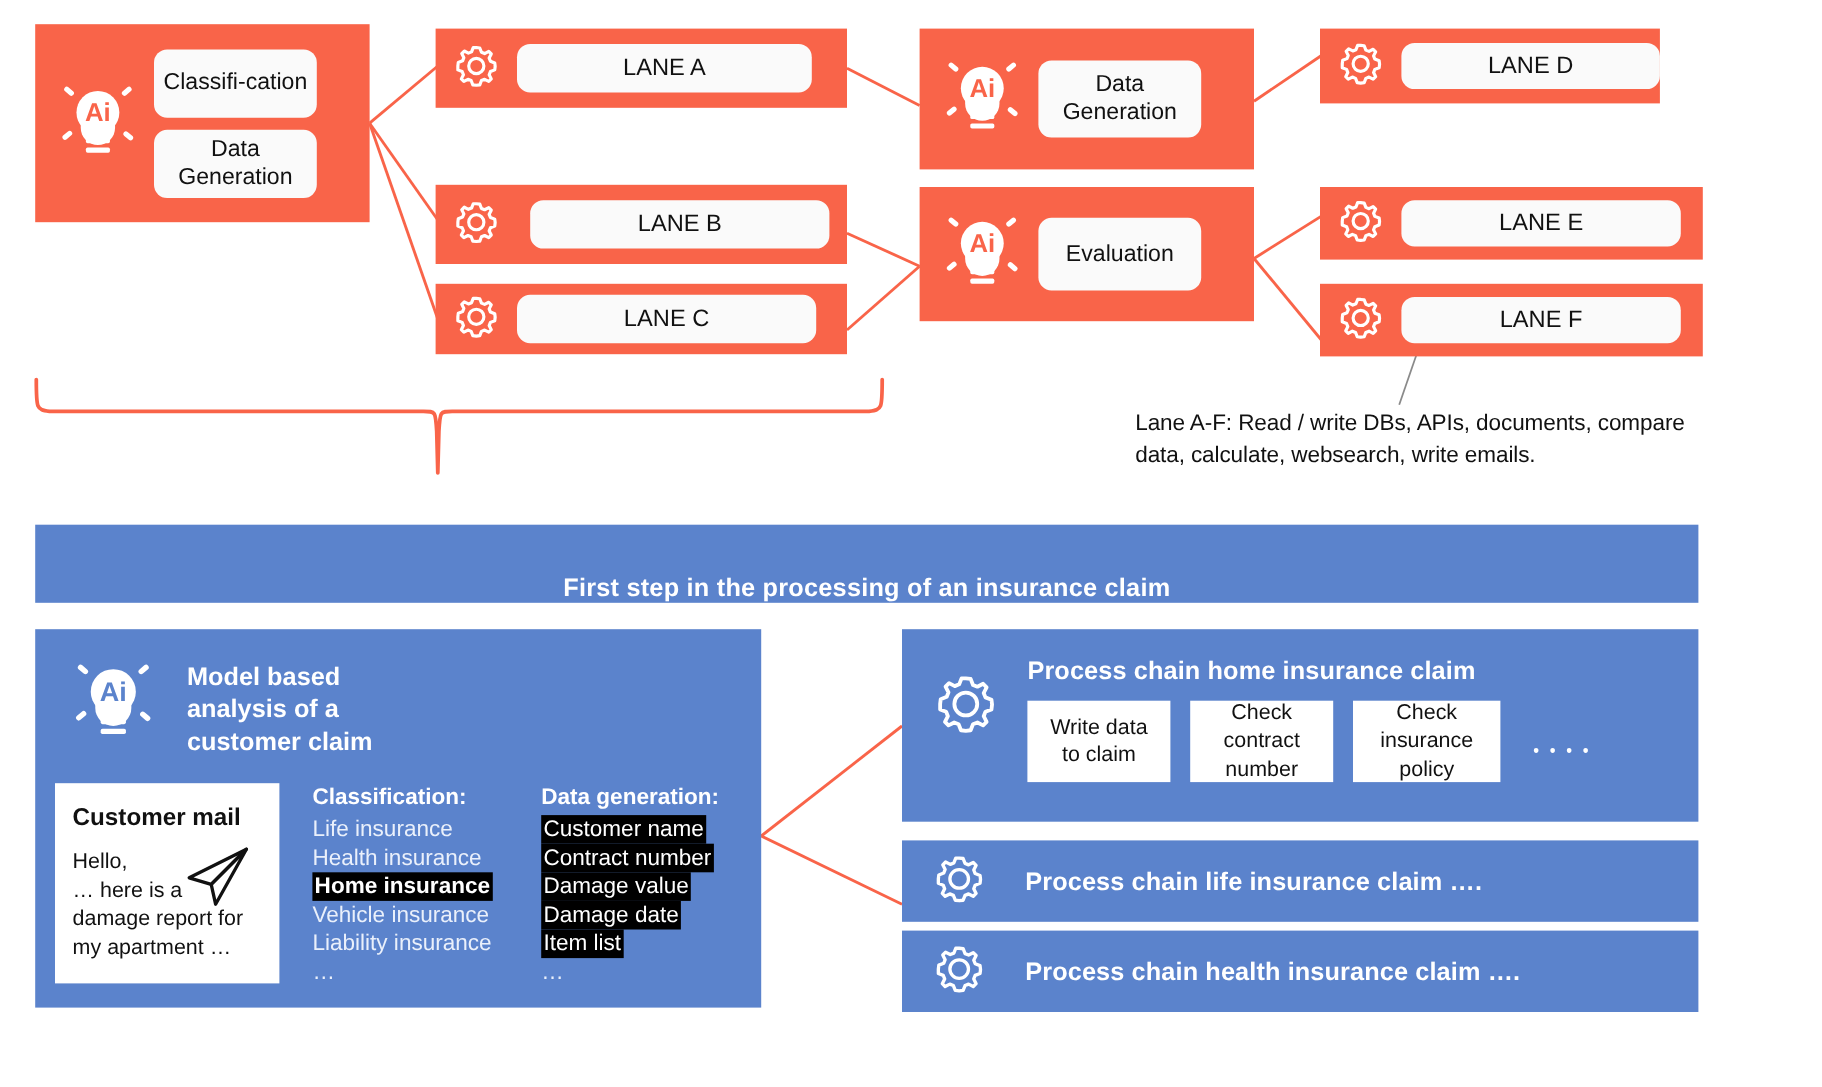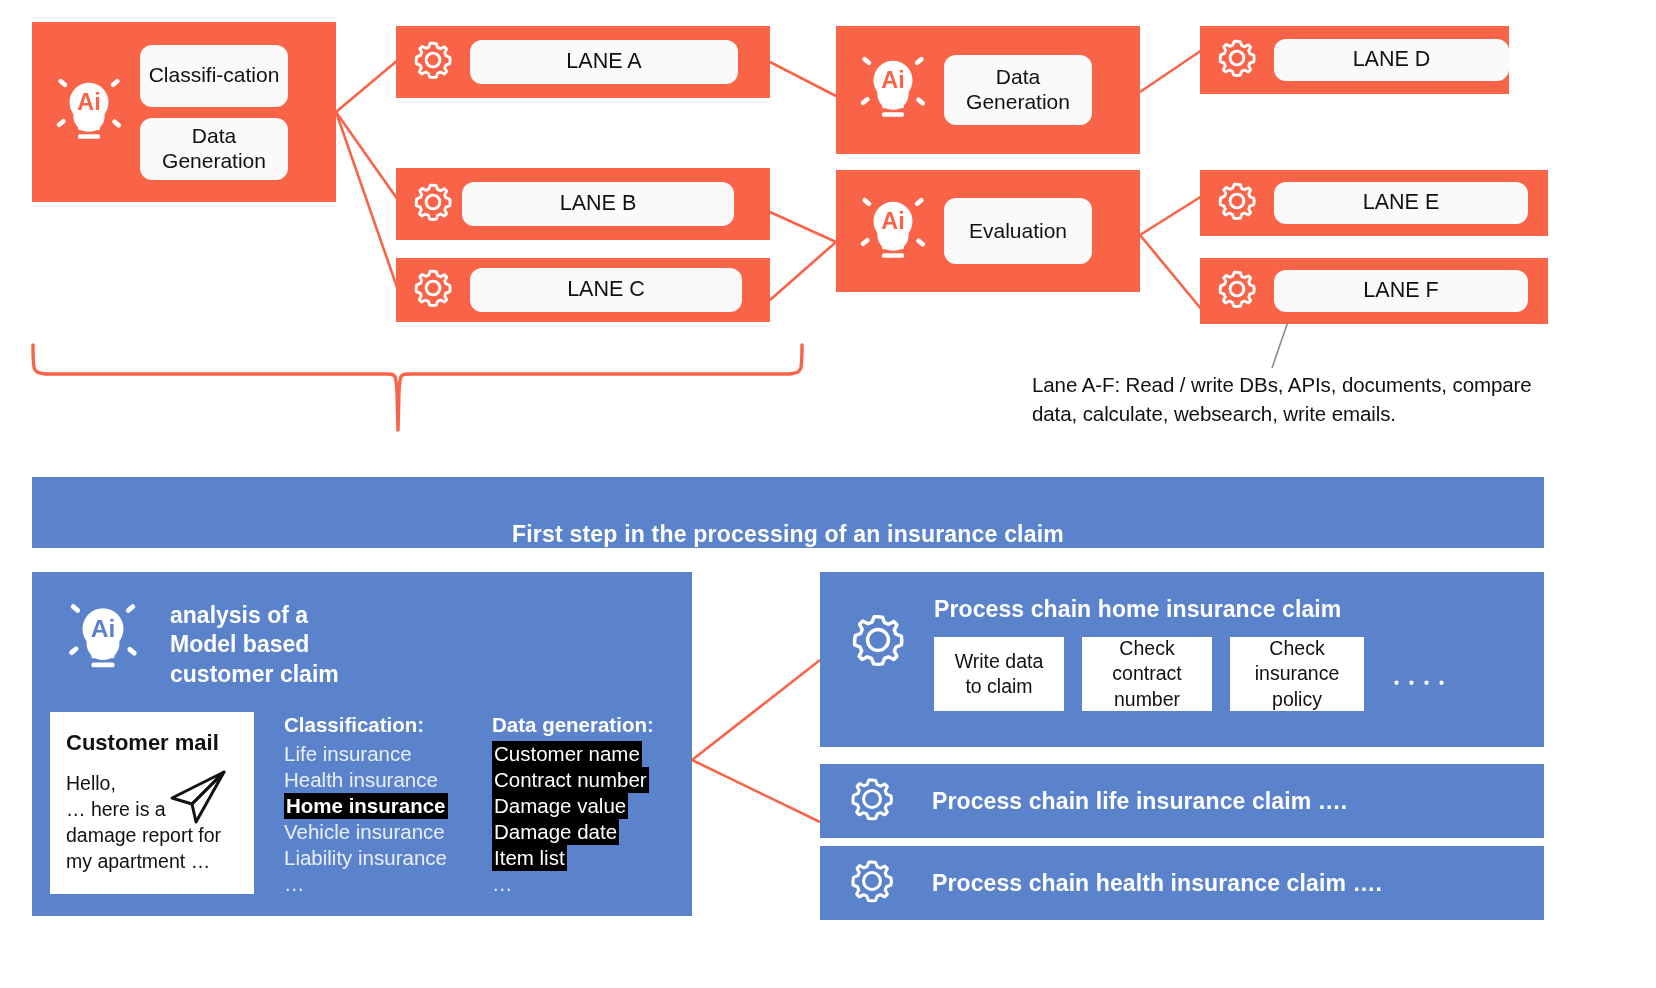--- a/index.html
+++ b/index.html
@@ -150,21 +150,21 @@
   </div>
 </div>
 
 <div class="orange-block" style="left:396px;top:168px;width:374px;height:72px;">
   <span class="gear-icon" style="margin-left:14px;">
     <svg width="46" height="46" viewBox="0 0 48 48" fill="none" stroke="#fff" stroke-width="3">
       <path d="M24 6.5l3.3.4 1.6 4.1 3 1.2 3.9-2 2.4 2.4-2 3.9 1.2 3 4.1 1.6.4 3.3-.4 3.3-4.1 1.6-1.2 3 2 3.9-2.4 2.4-3.9-2-3 1.2-1.6 4.1-3.3.4-3.3-.4-1.6-4.1-3-1.2-3.9 2-2.4-2.4 2-3.9-1.2-3-4.1-1.6L6.5 24l.4-3.3 4.1-1.6 1.2-3-2-3.9 2.4-2.4 3.9 2 3-1.2 1.6-4.1z" stroke-linejoin="round"></path>
       <circle cx="24" cy="24" r="7.2"></circle>
     </svg>
   </span>
-  <div class="white-pill" style="margin-left:6px;width:272px;height:44px;font-size:21.5px;">
+  <div class="white-pill" style="margin-left:26px;width:272px;height:44px;font-size:21.5px;">
     <span>LANE B</span>
   </div>
 </div>
 
 <div class="orange-block" style="left:396px;top:258px;width:374px;height:64px;">
   <span class="gear-icon" style="margin-left:14px;">
     <svg width="46" height="46" viewBox="0 0 48 48" fill="none" stroke="#fff" stroke-width="3">
       <path d="M24 6.5l3.3.4 1.6 4.1 3 1.2 3.9-2 2.4 2.4-2 3.9 1.2 3 4.1 1.6.4 3.3-.4 3.3-4.1 1.6-1.2 3 2 3.9-2.4 2.4-3.9-2-3 1.2-1.6 4.1-3.3.4-3.3-.4-1.6-4.1-3-1.2-3.9 2-2.4-2.4 2-3.9-1.2-3-4.1-1.6L6.5 24l.4-3.3 4.1-1.6 1.2-3-2-3.9 2.4-2.4 3.9 2 3-1.2 1.6-4.1z" stroke-linejoin="round"></path>
       <circle cx="24" cy="24" r="7.2"></circle>
     </svg>
@@ -247,22 +247,22 @@
 <div class="panel-left" style="left:32px;top:572px;width:660px;height:344px;"></div>
 
 <span class="abs bulb-icon" style="left:62px;top:596px;color:#fff;">
   <svg width="82" height="82" viewBox="0 0 100 100">
     <use href="#bulbshape"></use>
     <text x="50" y="50" text-anchor="middle" font-family="Liberation Sans, sans-serif" font-size="30" font-weight="bold" fill="#5B83CC">Ai</text>
   </svg>
 </span>
 
 <div class="panel-title" style="left:170px;top:601px;width:260px;">
+  <div>Model based</div>
   <div>analysis of a</div>
-  <div>Model based</div>
   <div>customer claim</div>
 </div>
 
 <div class="mail-card" style="left:50px;top:712px;width:204px;height:182px;">
   <div class="mail-title" style="margin:18px 0 0 16px;">Customer mail</div>
   <div class="mail-body" style="margin:14px 0 0 16px;position:relative;">
     <div>Hello,</div>
     <div>… here is a</div>
     <div>damage report for</div>
     <div>my apartment …</div>

